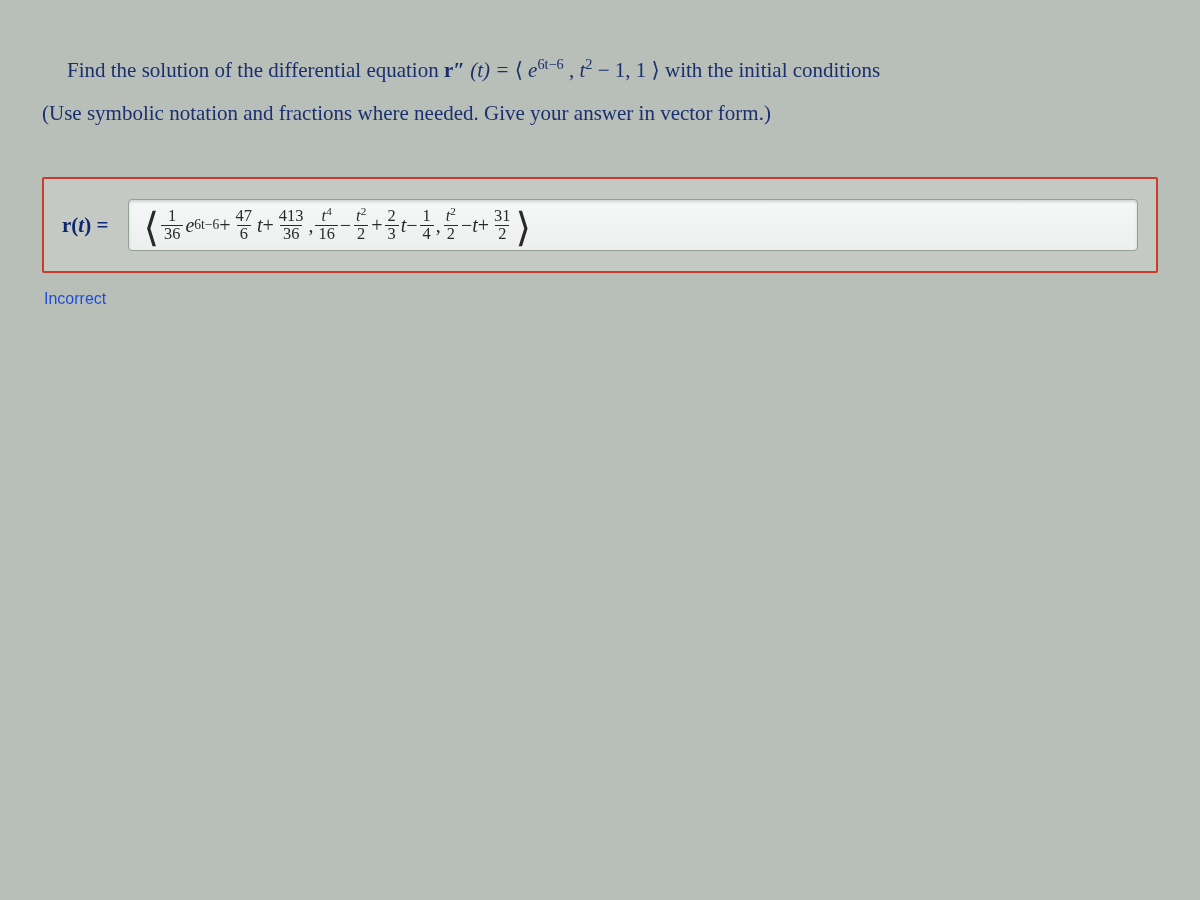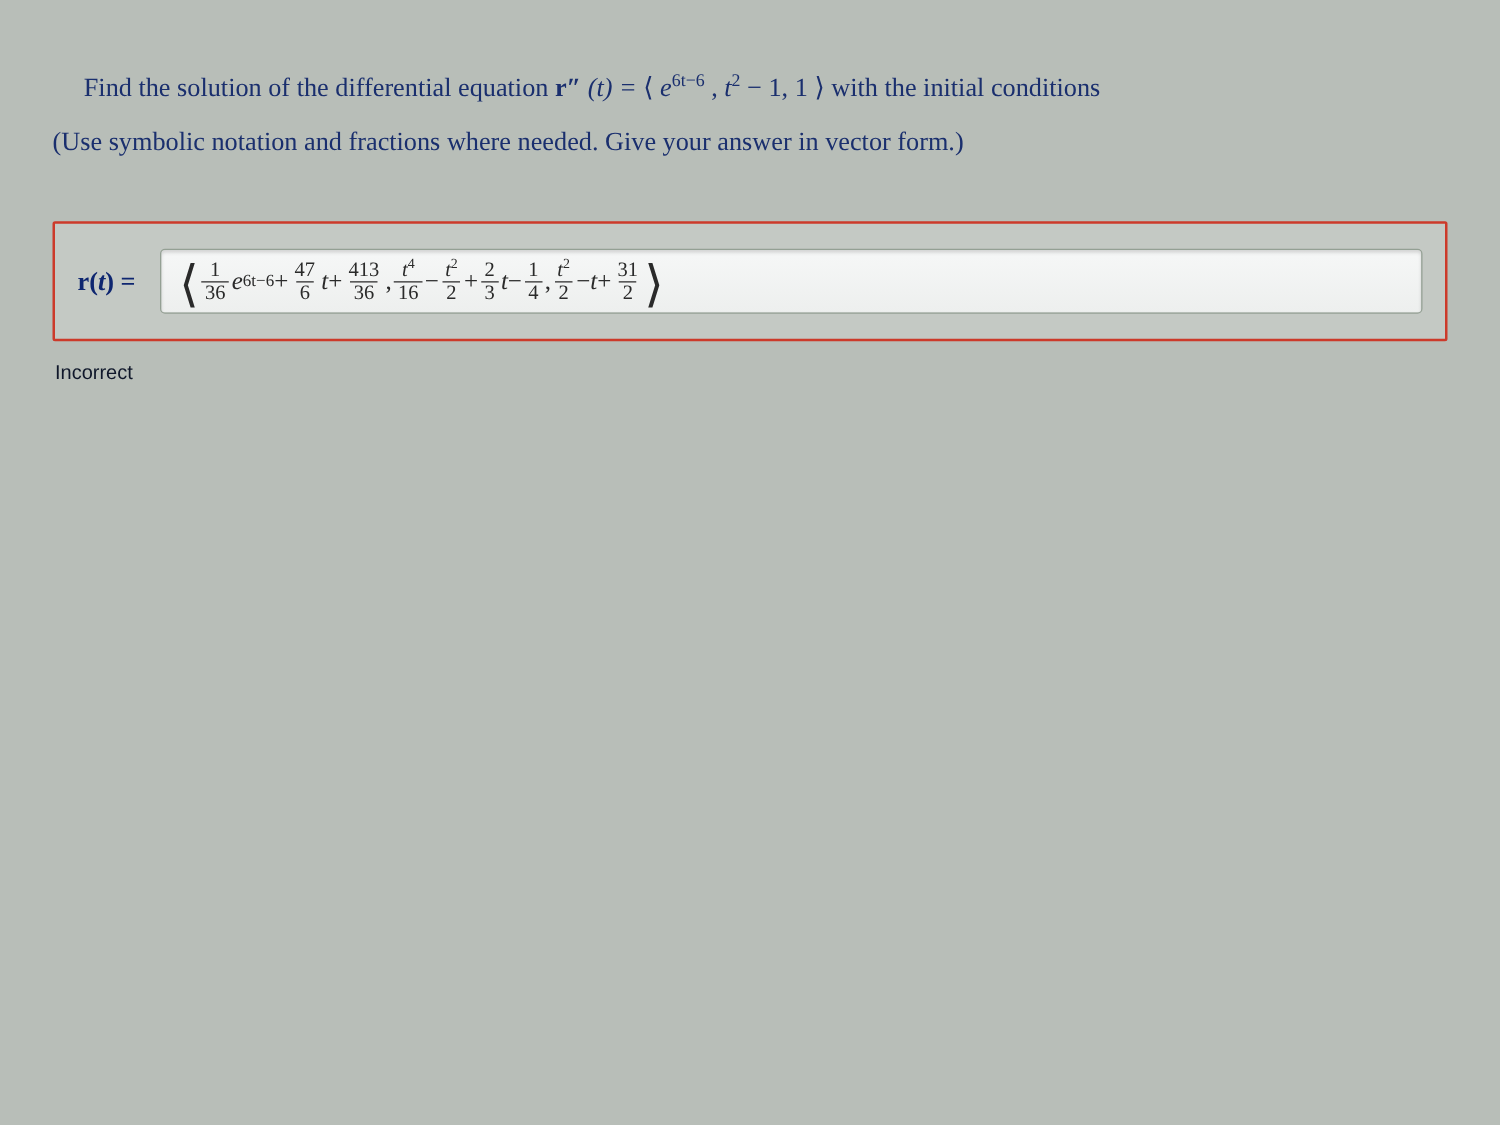--- a/index.html
+++ b/index.html
@@ -52,21 +52,21 @@
     border-radius: 4px;
     box-shadow: inset 0 2px 3px rgba(0,0,0,0.15);
     height: 46px;
     display: flex;
     align-items: center;
     padding: 2px 14px;
     color: #2a2a2a;
     font-size: 20px;
   }
   .incorrect {
-    color: #0f172a;
+    color: #1d4ed8;
     font-size: 16px;
     font-family: Arial, Helvetica, sans-serif;
     padding-left: 2px;
   }
 
   
   .mrow { display:inline-flex; align-items:center; }
   .frac {
     display: inline-flex;
     flex-direction: column;

